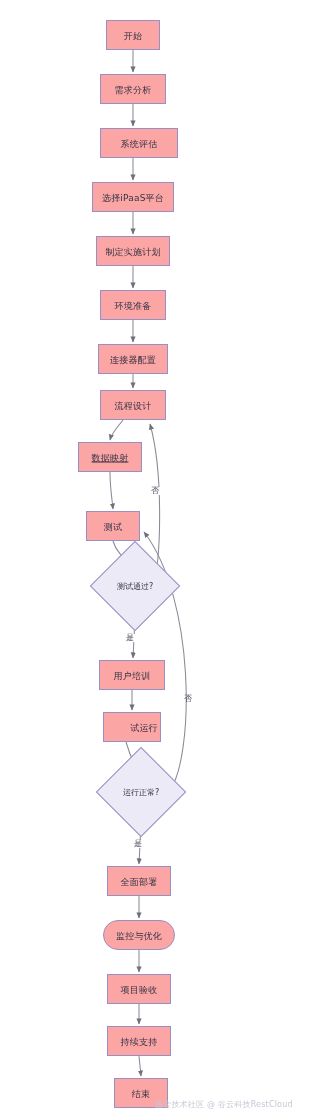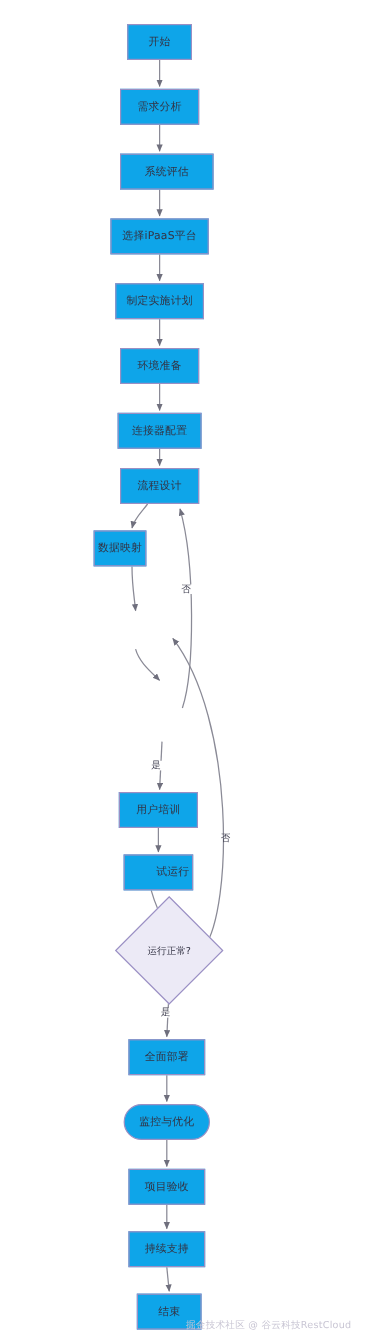--- a/index.html
+++ b/index.html
@@ -23,21 +23,21 @@
     top: 0;
     width: 313px;
     height: 1119px;
   }
   .node {
     position: absolute;
     box-sizing: border-box;
     display: flex;
     align-items: center;
     justify-content: center;
-    background: #0ea5e9;
+    background: #fca5a5;
     border: 1px solid #9A8FC4;
     color: #333344;
     font-size: 9px;
     line-height: 1;
     letter-spacing: 0.2px;
     white-space: nowrap;
     z-index: 2;
   }
   .node-label {
     display: block;
@@ -158,25 +158,32 @@
   </div>
 
   <div class="node" style="left:98px; top:344px; width:70px; height:30px;">
     <span class="node-label">连接器配置</span>
   </div>
 
   <div class="node" style="left:100px; top:390px; width:66px; height:30px;">
     <span class="node-label">流程设计</span>
   </div>
 
-  <div class="node" style="left:78px; top:442px; width:44px; height:30px;">
+  <div class="node" style="left:78px; top:442px; width:64px; height:30px;text-decoration:underline;">
     <span class="node-label">数据映射</span>
   </div>
 
-
+  <div class="node" style="left:86px; top:511px; width:54px; height:30px;">
+    <span class="node-label">测试</span>
+  </div>
+
+  <div class="diamond-wrap" style="left:103px; top:554px; width:64px; height:64px;">
+    <div class="diamond-shape"></div>
+    <div class="diamond-text">测试通过?</div>
+  </div>
 
   <div class="node" style="left:99px; top:660px; width:66px; height:30px;">
     <span class="node-label">用户培训</span>
   </div>
 
   <div class="node" style="left:103px; top:712px; width:58px; height:30px;padding-left:24px;">
     <span class="node-label">试运行</span>
   </div>
 
   <div class="diamond-wrap" style="left:109px; top:760px; width:64px; height:64px;">

